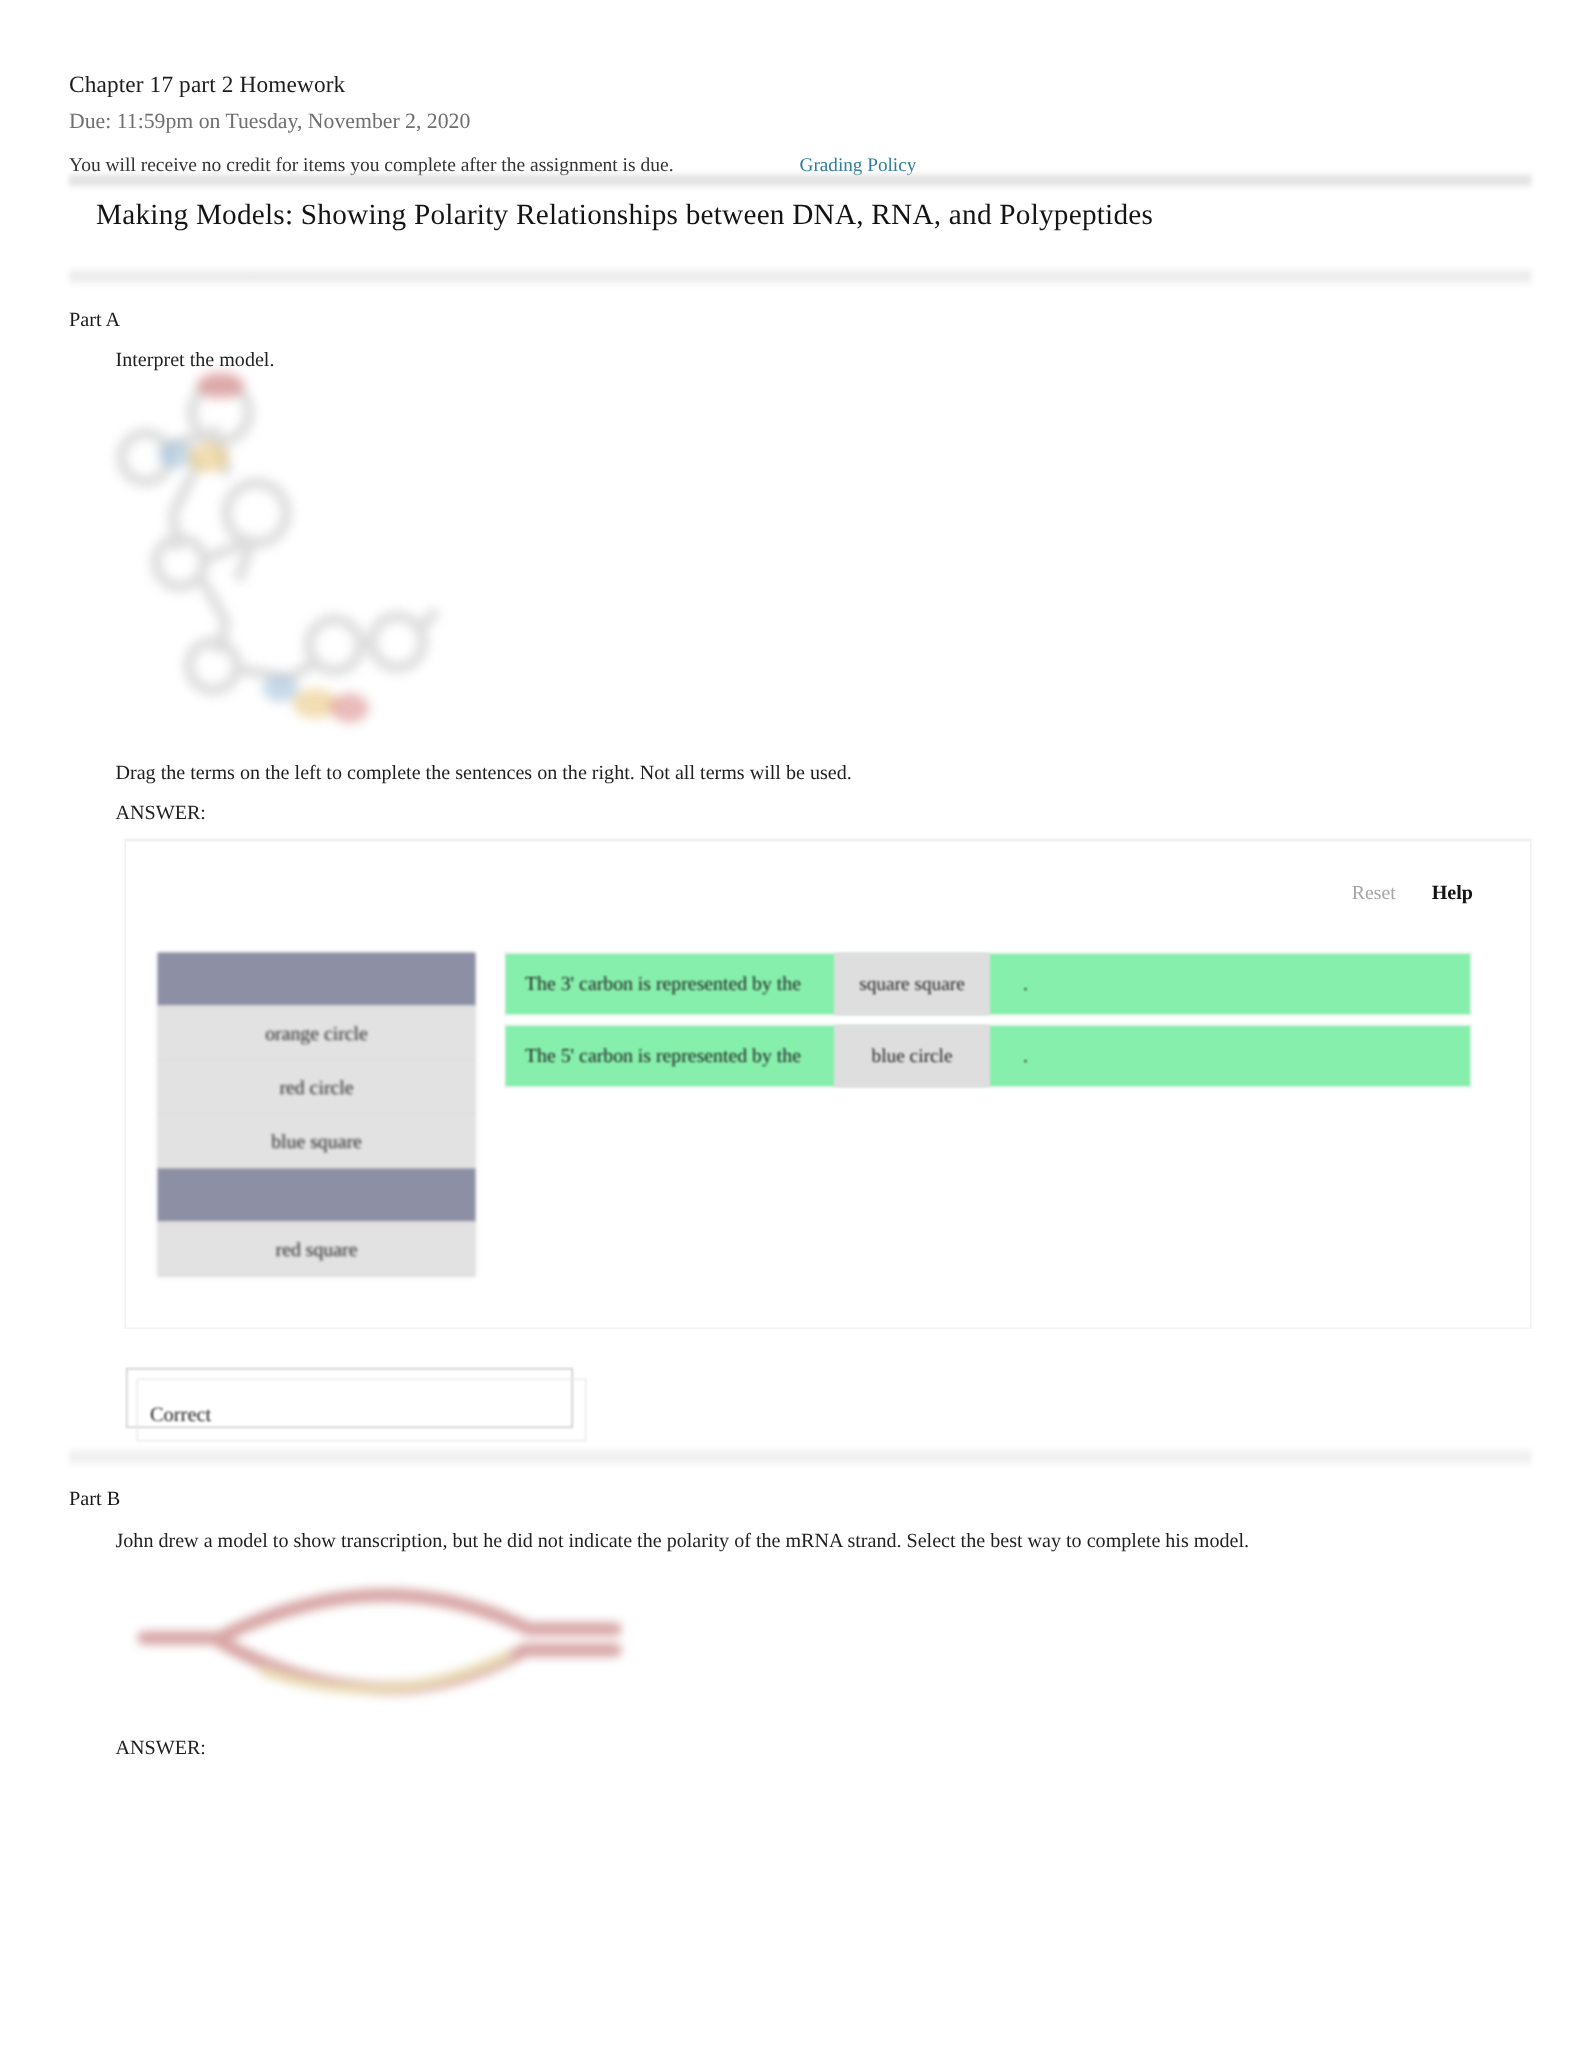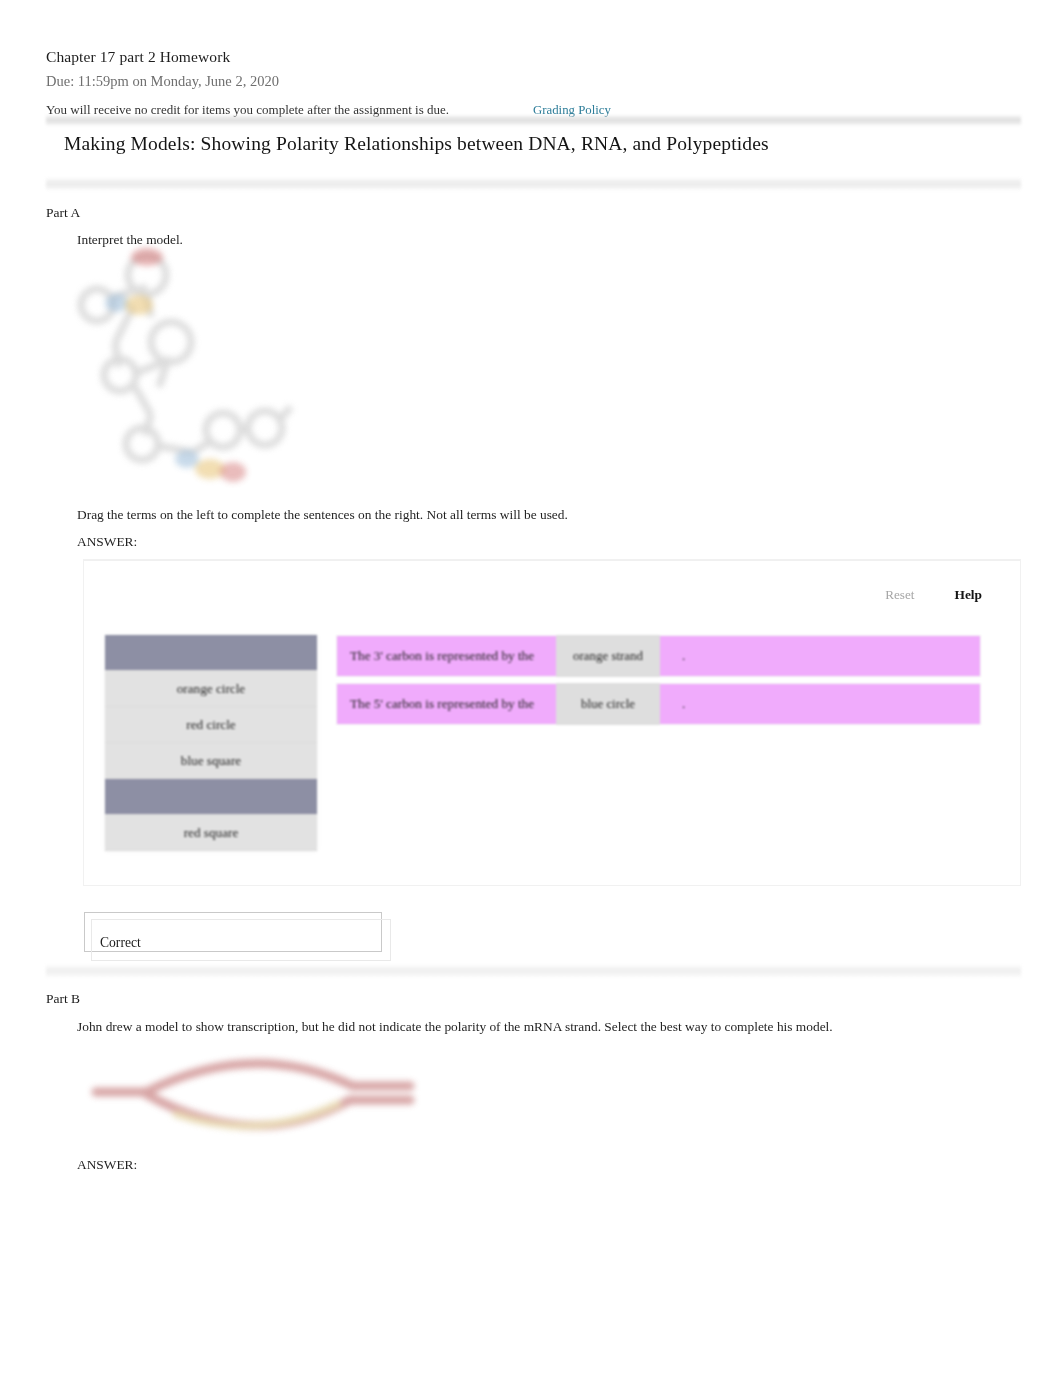--- a/index.html
+++ b/index.html
@@ -134,21 +134,21 @@
     background: #ffffff;
     border-top: 1px solid #f0f0f0;
     box-shadow: 0 0 0 1px rgba(240,240,240,0.9);
   }
   .dd-toolbar {
     position: absolute;
     right: 38px;
     top: 26px;
     display: flex;
     align-items: center;
-    gap: 40px;
+    gap: 24px;
   }
   .dd-reset {
     font-size: 13.2px;
     color: #a6a6a6;
     cursor: pointer;
   }
   .dd-help {
     font-size: 13.4px;
     color: #141414;
     font-weight: bold;
@@ -185,21 +185,21 @@
   
   .sentences {
     position: absolute;
     left: 252px;
     top: 74px;
     width: 645px;
   }
   .sentence-row {
     position: relative;
     height: 42px;
-    background: #f0abfc;
+    background: #86efac;
     border: 1px solid #f4f4f4;
     display: flex;
     align-items: center;
     padding-left: 13px;
     margin-bottom: 6px;
     filter: blur(0.85px);
   }
   .sent-txt {
     font-size: 13.2px;
     color: #1f1f1f;
@@ -260,21 +260,21 @@
     opacity: 0.82;
   }
 </style>
 </head>
 <body>
 
 <div class="page">
 
   <div class="hdr-wrap">
     <div class="hdr-title">Chapter 17 part 2 Homework</div>
-    <div class="hdr-due">Due: 11:59pm on Monday, June 2, 2020</div>
+    <div class="hdr-due">Due: 11:59pm on Tuesday, November 2, 2020</div>
     <div class="hdr-note-row">
       <span class="hdr-note">You will receive no credit for items you complete after the assignment is due.</span>
       <a class="hdr-link">Grading Policy</a>
     </div>
   </div>
 
   <div class="band band-hdr"></div>
 
   <div class="section-title">Making Models: Showing Polarity Relationships between DNA, RNA, and Polypeptides</div>
 
@@ -340,21 +340,21 @@
       <div class="term">orange circle</div>
       <div class="term">red circle</div>
       <div class="term">blue square</div>
       <div class="term used">blue circle</div>
       <div class="term">red square</div>
     </div>
 
     <div class="sentences">
       <div class="sentence-row">
         <span class="sent-txt">The 3' carbon is represented by the</span>
-        <span class="drop-slot">orange strand</span>
+        <span class="drop-slot">square square</span>
         <span class="sent-period">.</span>
       </div>
       <div class="sentence-row">
         <span class="sent-txt">The 5' carbon is represented by the</span>
         <span class="drop-slot">blue circle</span>
         <span class="sent-period">.</span>
       </div>
     </div>
   </div>
 

